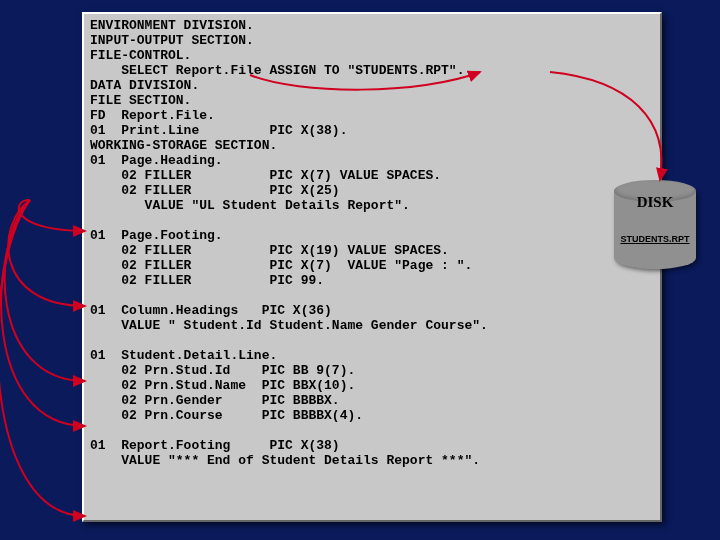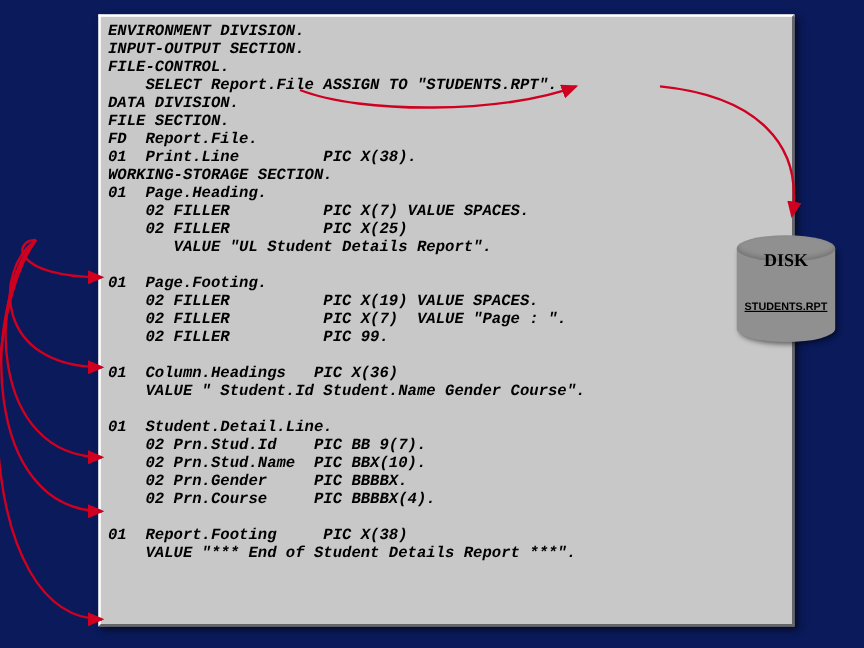--- a/index.html
+++ b/index.html
@@ -18,35 +18,34 @@
     top: 12px;
     width: 580px;
     height: 510px;
     background: #c8c8c8;
     border: 2px solid #fff;
     border-right-color: #666;
     border-bottom-color: #666;
     box-shadow: 3px 3px 6px rgba(0,0,0,0.6);
     padding: 4px 6px;
     box-sizing: border-box;
-    font-style: italic;
   }
   .code-panel pre {
     margin: 0;
     font-family: "Courier New", monospace;
     font-size: 13px;
     line-height: 15px;
     font-weight: bold;
     color: #000;
     white-space: pre;
   }
   .disk {
     position: absolute;
     right: 12px;
-    top: 196px;
+    top: 180px;
     width: 94px;
     height: 100px;
   }
   .disk-top {
     width: 82px;
     height: 22px;
     background: #909090;
     border-radius: 50%;
     position: absolute;
     top: 0;

